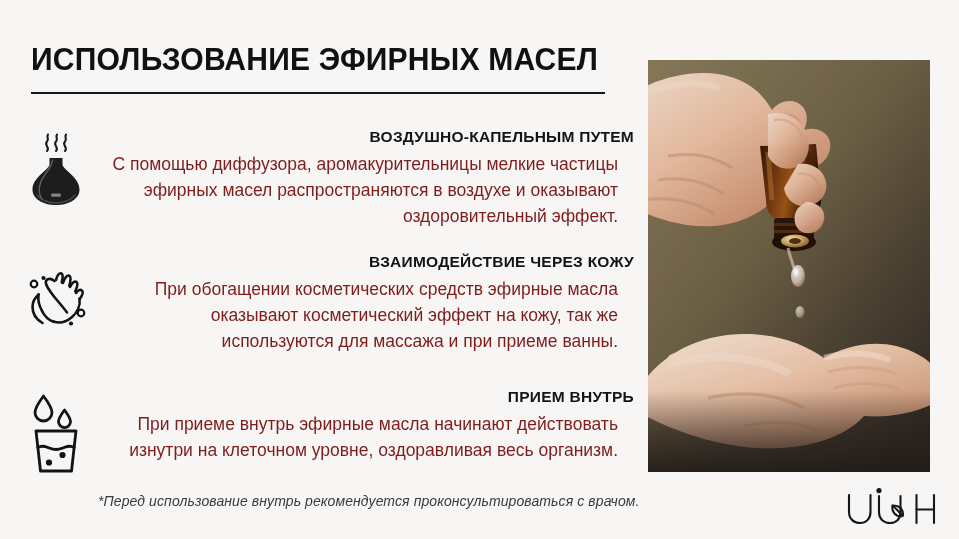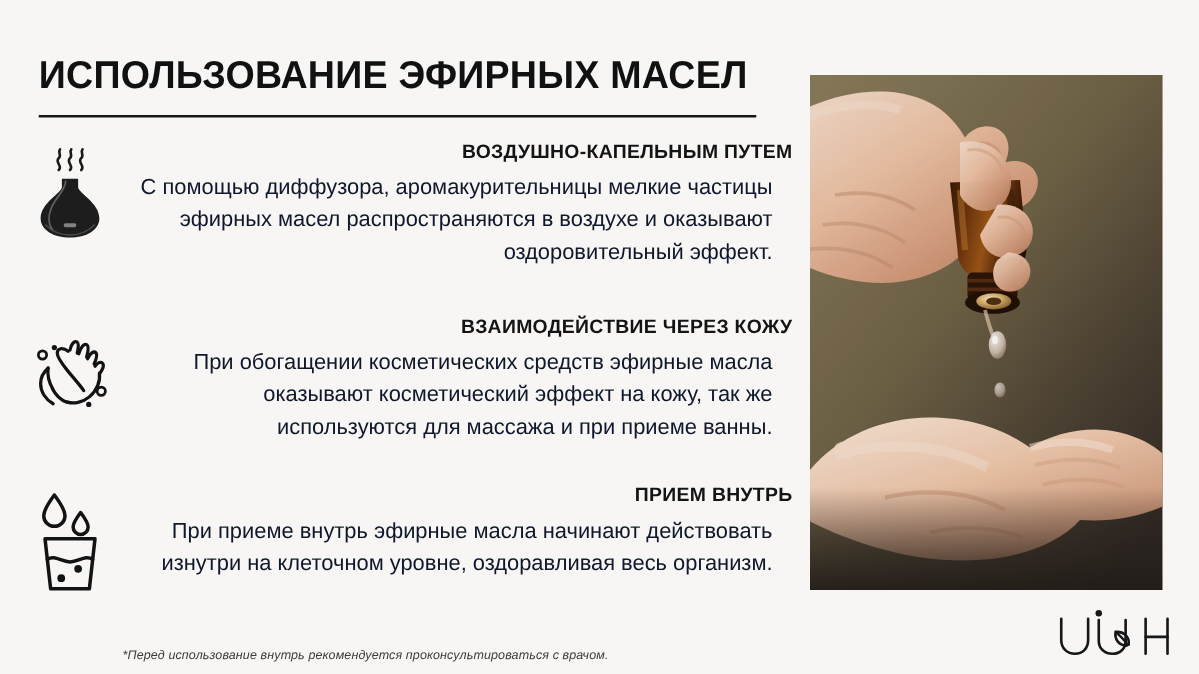--- a/index.html
+++ b/index.html
@@ -45,21 +45,21 @@
     height: 2px;
     background: #161616;
   }
 
   
   .section {
     position: absolute;
     left: 14px;
     width: 620px;
   }
-  .section-1 { top: 112px; }
+  .section-1 { top: 127px; }
   .section-2 { top: 252px; }
   .section-3 { top: 387px; }
 
   .section-row {
     display: flex;
     align-items: flex-start;
   }
 
   .icon-cell {
     width: 84px;
@@ -83,30 +83,30 @@
     font-weight: bold;
     letter-spacing: 0.25px;
     color: #141414;
     margin: 0 0 5px 0;
     line-height: 19px;
   }
 
   .section-body {
     font-size: 17.5px;
     line-height: 26px;
-    color: #0f172a;
+    color: #7f1d1d;
     margin: 0;
     max-width: 520px;
   }
 
   .footnote {
     position: absolute;
     left: 98px;
-    top: 519px;
-    font-size: 10px;
+    top: 493px;
+    font-size: 14px;
     font-style: italic;
     color: #3b3b3b;
     letter-spacing: 0.1px;
   }
 
   
   .photo {
     position: absolute;
     left: 648px;
     top: 60px;

